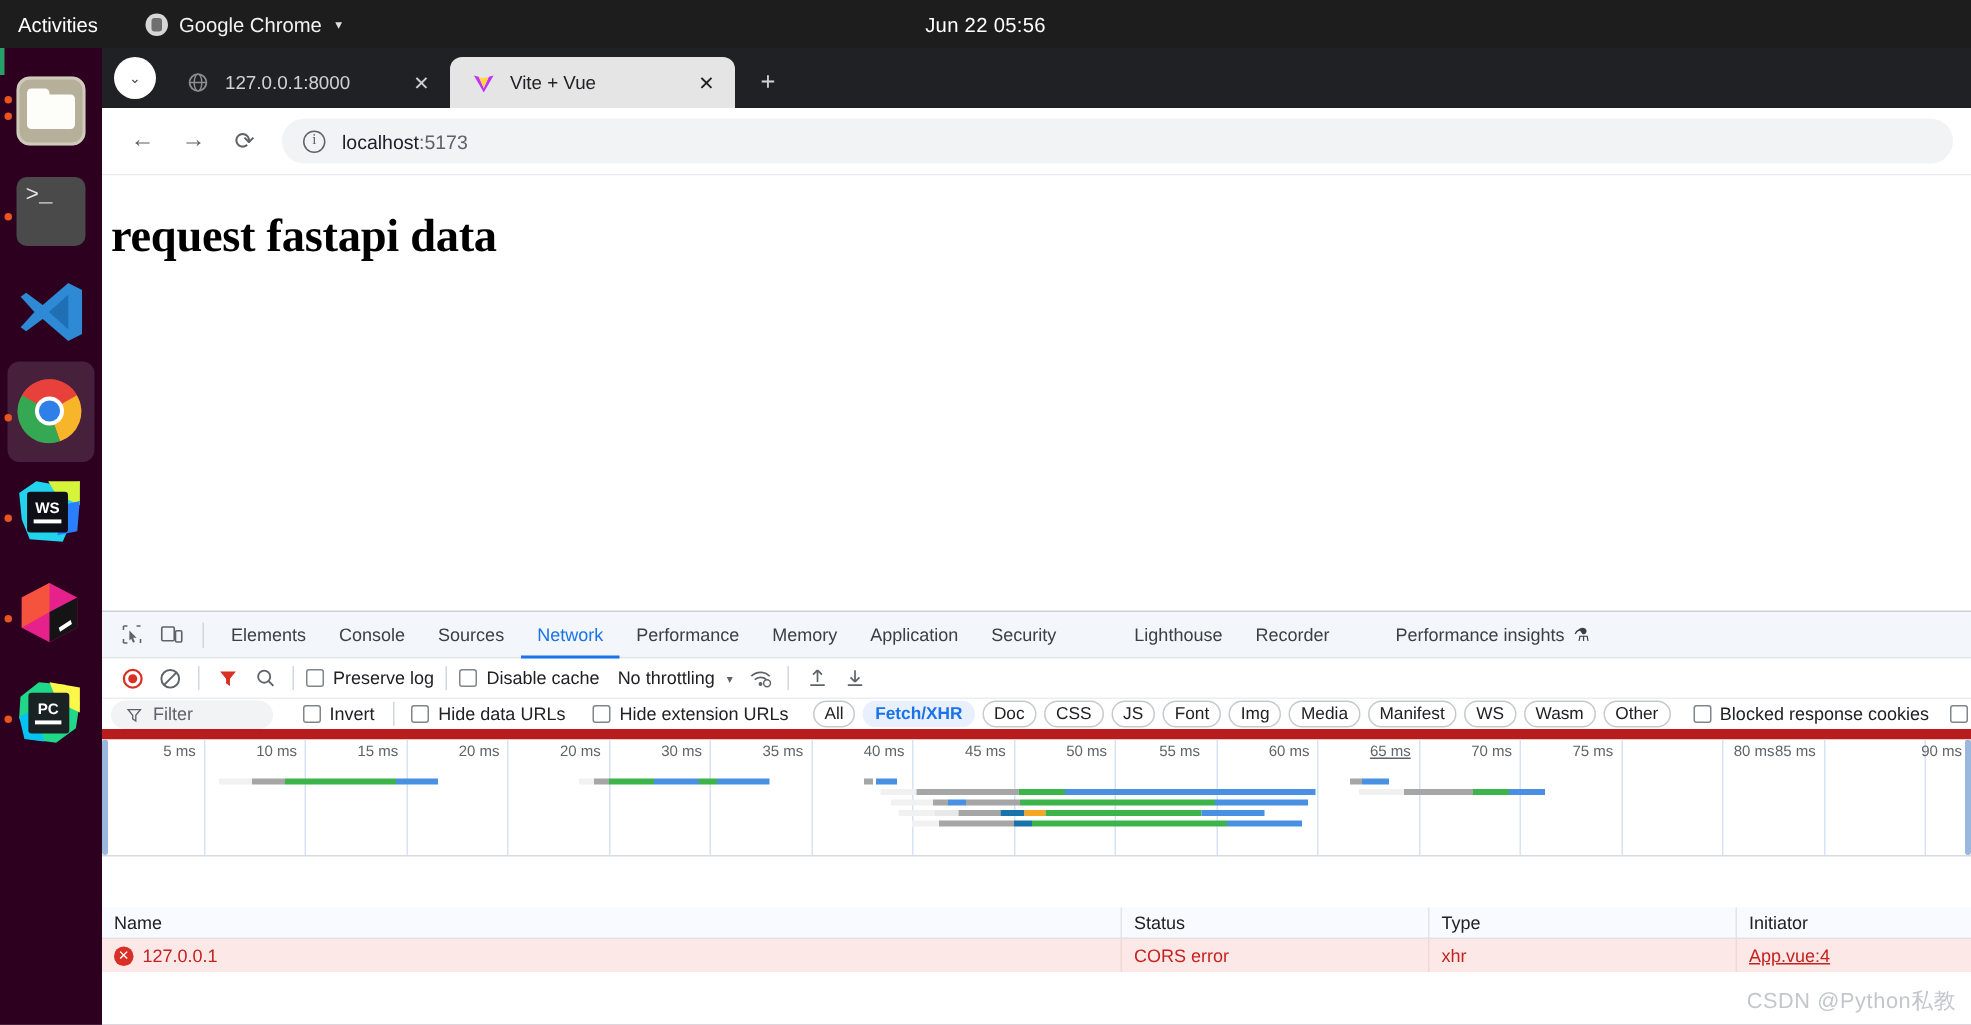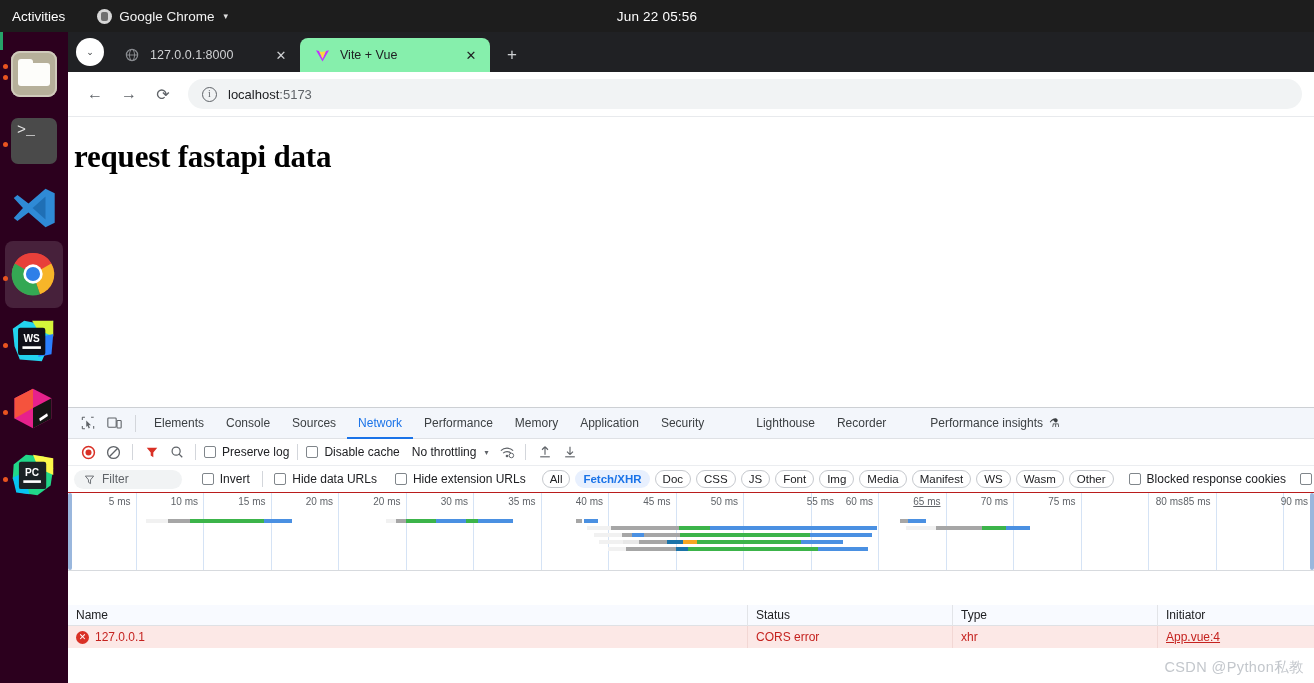--- a/index.html
+++ b/index.html
@@ -110,21 +110,21 @@
     width: 28px; height: 28px; border-radius: 50%; background: #ffffff;
     display: flex; align-items: center; justify-content: center;
     margin: 0 6px 6px 0; color: #3c4043; font-size: 9px;
   }
   .tab {
     height: 34px; display: flex; align-items: center;
     padding: 0 10px 0 14px; border-radius: 8px 8px 0 0;
     font-size: 12.5px; min-width: 190px; position: relative;
   }
   .tab.inactive { color: #cfd1d3; background: transparent; }
-  .tab.active { background: #86efac; color: #202124; }
+  .tab.active { background: #e5e5e5; color: #202124; }
   .tab .favicon {
     width: 16px; height: 16px; margin-right: 10px;
     display: flex; align-items: center; justify-content: center;
   }
   .tab .title { flex: 1; white-space: nowrap; overflow: hidden; }
   .tab .x {
     width: 18px; height: 18px; display: flex; align-items: center;
     justify-content: center; font-size: 13px; margin-left: 10px;
     line-height: 1;
   }
@@ -208,21 +208,21 @@
     background: #fff; display: inline-block; flex: none;
   }
   #throttle {
     display: flex; align-items: center; gap: 8px; font-size: 12px;
     color: #202124; margin-left: 10px; white-space: nowrap;
   }
   #throttle .arw { font-size: 8px; color: #5f6368; }
 
   #dt-filterbar {
     height: 27px; display: flex; align-items: center; padding-left: 6px;
-    gap: 0; border-bottom: 1px solid #b91c1c; background: #ffffff;
+    gap: 0; border-bottom: 7px solid #b91c1c; background: #ffffff;
   }
   #filterbox {
     width: 195px; height: 19px; background: #f1f3f4; border-radius: 10px;
     display: flex; align-items: center; padding: 0 10px; gap: 7px;
     color: #5f6368; font-size: 12px;
   }
   .ftype {
     padding: 1px 7px; border-radius: 9px; font-size: 11.5px;
     color: #202124; border: 1px solid #c6c9ce; margin-right: 5px;
     white-space: nowrap; line-height: 14px;
@@ -600,21 +600,21 @@
         <div class="ov-label" style="left: 405px;">30 ms</div>
         <div class="ov-grid" style="left: 472.5px;"></div>
         <div class="ov-label" style="left: 472.5px;">35 ms</div>
         <div class="ov-grid" style="left: 540px;"></div>
         <div class="ov-label" style="left: 540px;">40 ms</div>
         <div class="ov-grid" style="left: 607.5px;"></div>
         <div class="ov-label" style="left: 607.5px;">45 ms</div>
         <div class="ov-grid" style="left: 675px;"></div>
         <div class="ov-label" style="left: 675px;">50 ms</div>
         <div class="ov-grid" style="left: 742.5px;"></div>
-        <div class="ov-label" style="left: 771px; padding-left: 39px;">55 ms</div>
+        <div class="ov-label" style="left: 737px; padding-left: 39px;">55 ms</div>
         <div class="ov-grid" style="left: 810px;"></div>
         <div class="ov-label" style="left: 810px;">60 ms</div>
         <div class="ov-grid" style="left: 877.5px;"></div>
         <div class="ov-label" style="left: 877.5px; text-decoration: underline;">65 ms</div>
         <div class="ov-grid" style="left: 945px;"></div>
         <div class="ov-label" style="left: 945px;">70 ms</div>
         <div class="ov-grid" style="left: 1012.5px;"></div>
         <div class="ov-label" style="left: 1012.5px;">75 ms</div>
         <div class="ov-grid" style="left: 1080px;"></div>
         <div class="ov-label" style="left: 1120px;">80 ms</div>

